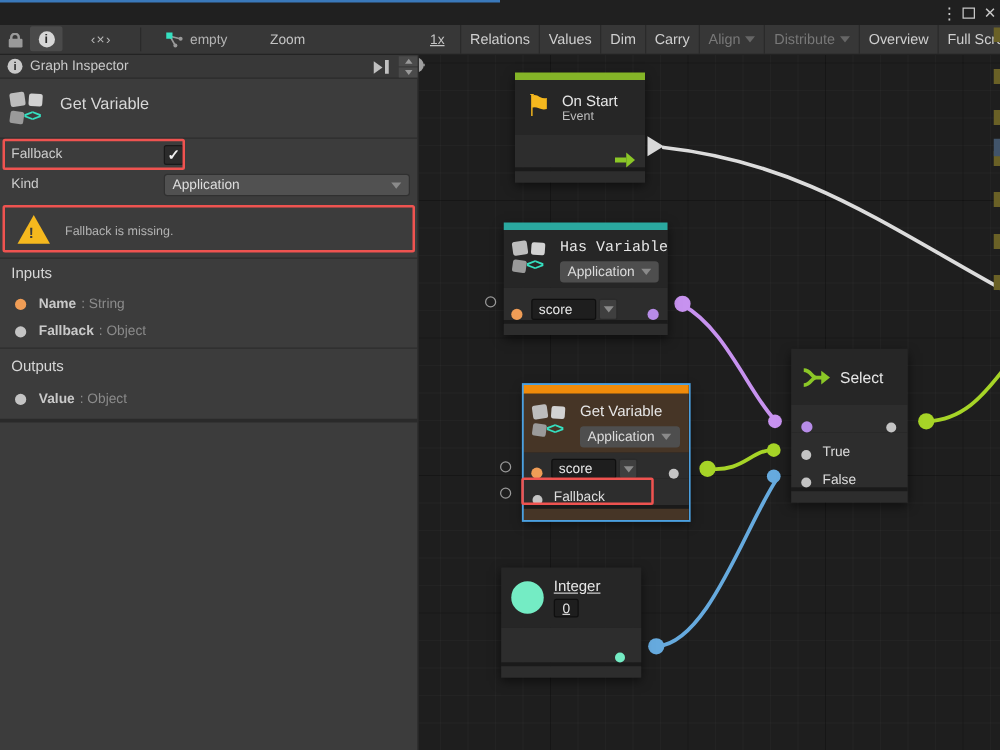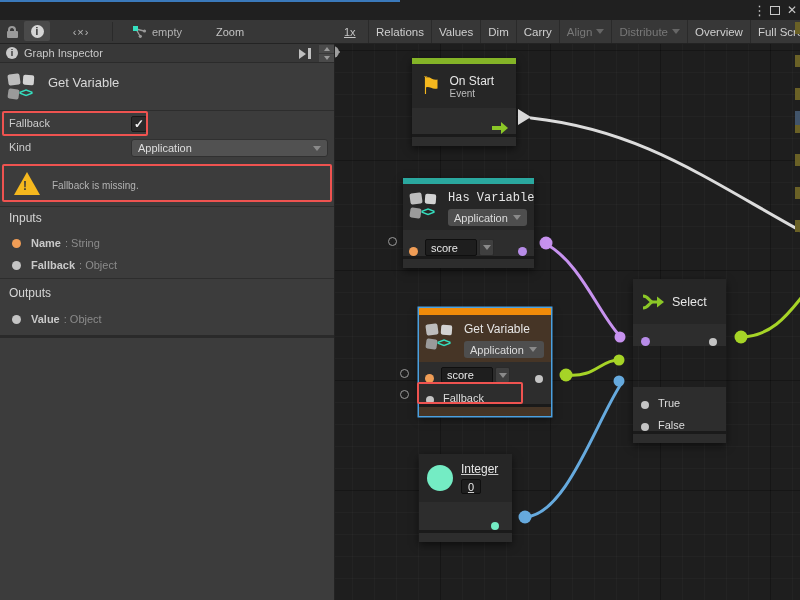--- a/index.html
+++ b/index.html
@@ -311,33 +311,33 @@
       <svg width="24" height="22" viewBox="0 0 24 22">
         <path d="M2 5 C8 5 8 11 12 11 M2 17 C8 17 8 11 12 11 M12 11 H17" stroke="#8bc727" stroke-width="3" fill="none"></path>
         <path d="M16 5.5 L23 11 L16 16.5 Z" fill="#8bc727"></path>
       </svg>
       <span class="ntitle" style="font-size:12.5px;">Select</span>
     </div>
     <div class="nbody nrow" style="height:22px;">
       <span class="dot" style="width:9px; height:9px; background:#b78ce8; margin-left:8px;"></span>
       <span class="dot" style="width:8px; height:8px; background:#c4c4c4; margin-left:auto; margin-right:9px;"></span>
     </div>
-    <div class="nbody nrow" style="height:22px;margin-top:41px;">
+    <div class="nbody nrow" style="height:22px;">
       <span class="dot" style="width:8px; height:8px; background:#c4c4c4; margin-left:8px;"></span>
       <span style="font-size:11px; color:#dddddd; margin-left:9px;">True</span>
     </div>
     <div class="nbody nrow" style="height:22px;">
       <span class="dot" style="width:8px; height:8px; background:#c4c4c4; margin-left:8px;"></span>
       <span style="font-size:11px; color:#dddddd; margin-left:9px;">False</span>
     </div>
     <div class="ngap"></div>
     <div class="nfooter"></div>
   </div>
 
-  <div class="node" style="left:419px; top:454px; width:93px;text-decoration:underline;">
+  <div class="node" style="left:401px; top:454px; width:112px;text-decoration:underline;">
     <div class="nheader" style="height:48px; display:flex; align-items:center; gap:8px; padding-left:8px;">
       <span class="dot" style="width:26px; height:26px; background:#74ecc4;"></span>
       <span>
         <div class="ntitle">Integer</div>
         <div class="valfield" style="width:20px; height:15px; justify-content:center; margin-top:3px; padding:0;">0</div>
       </span>
     </div>
     <div class="nbody nrow" style="height:28px; justify-content:flex-end; padding-right:13px;">
       <span class="dot" style="width:8px; height:8px; background:#74ecc4;"></span>
     </div>

